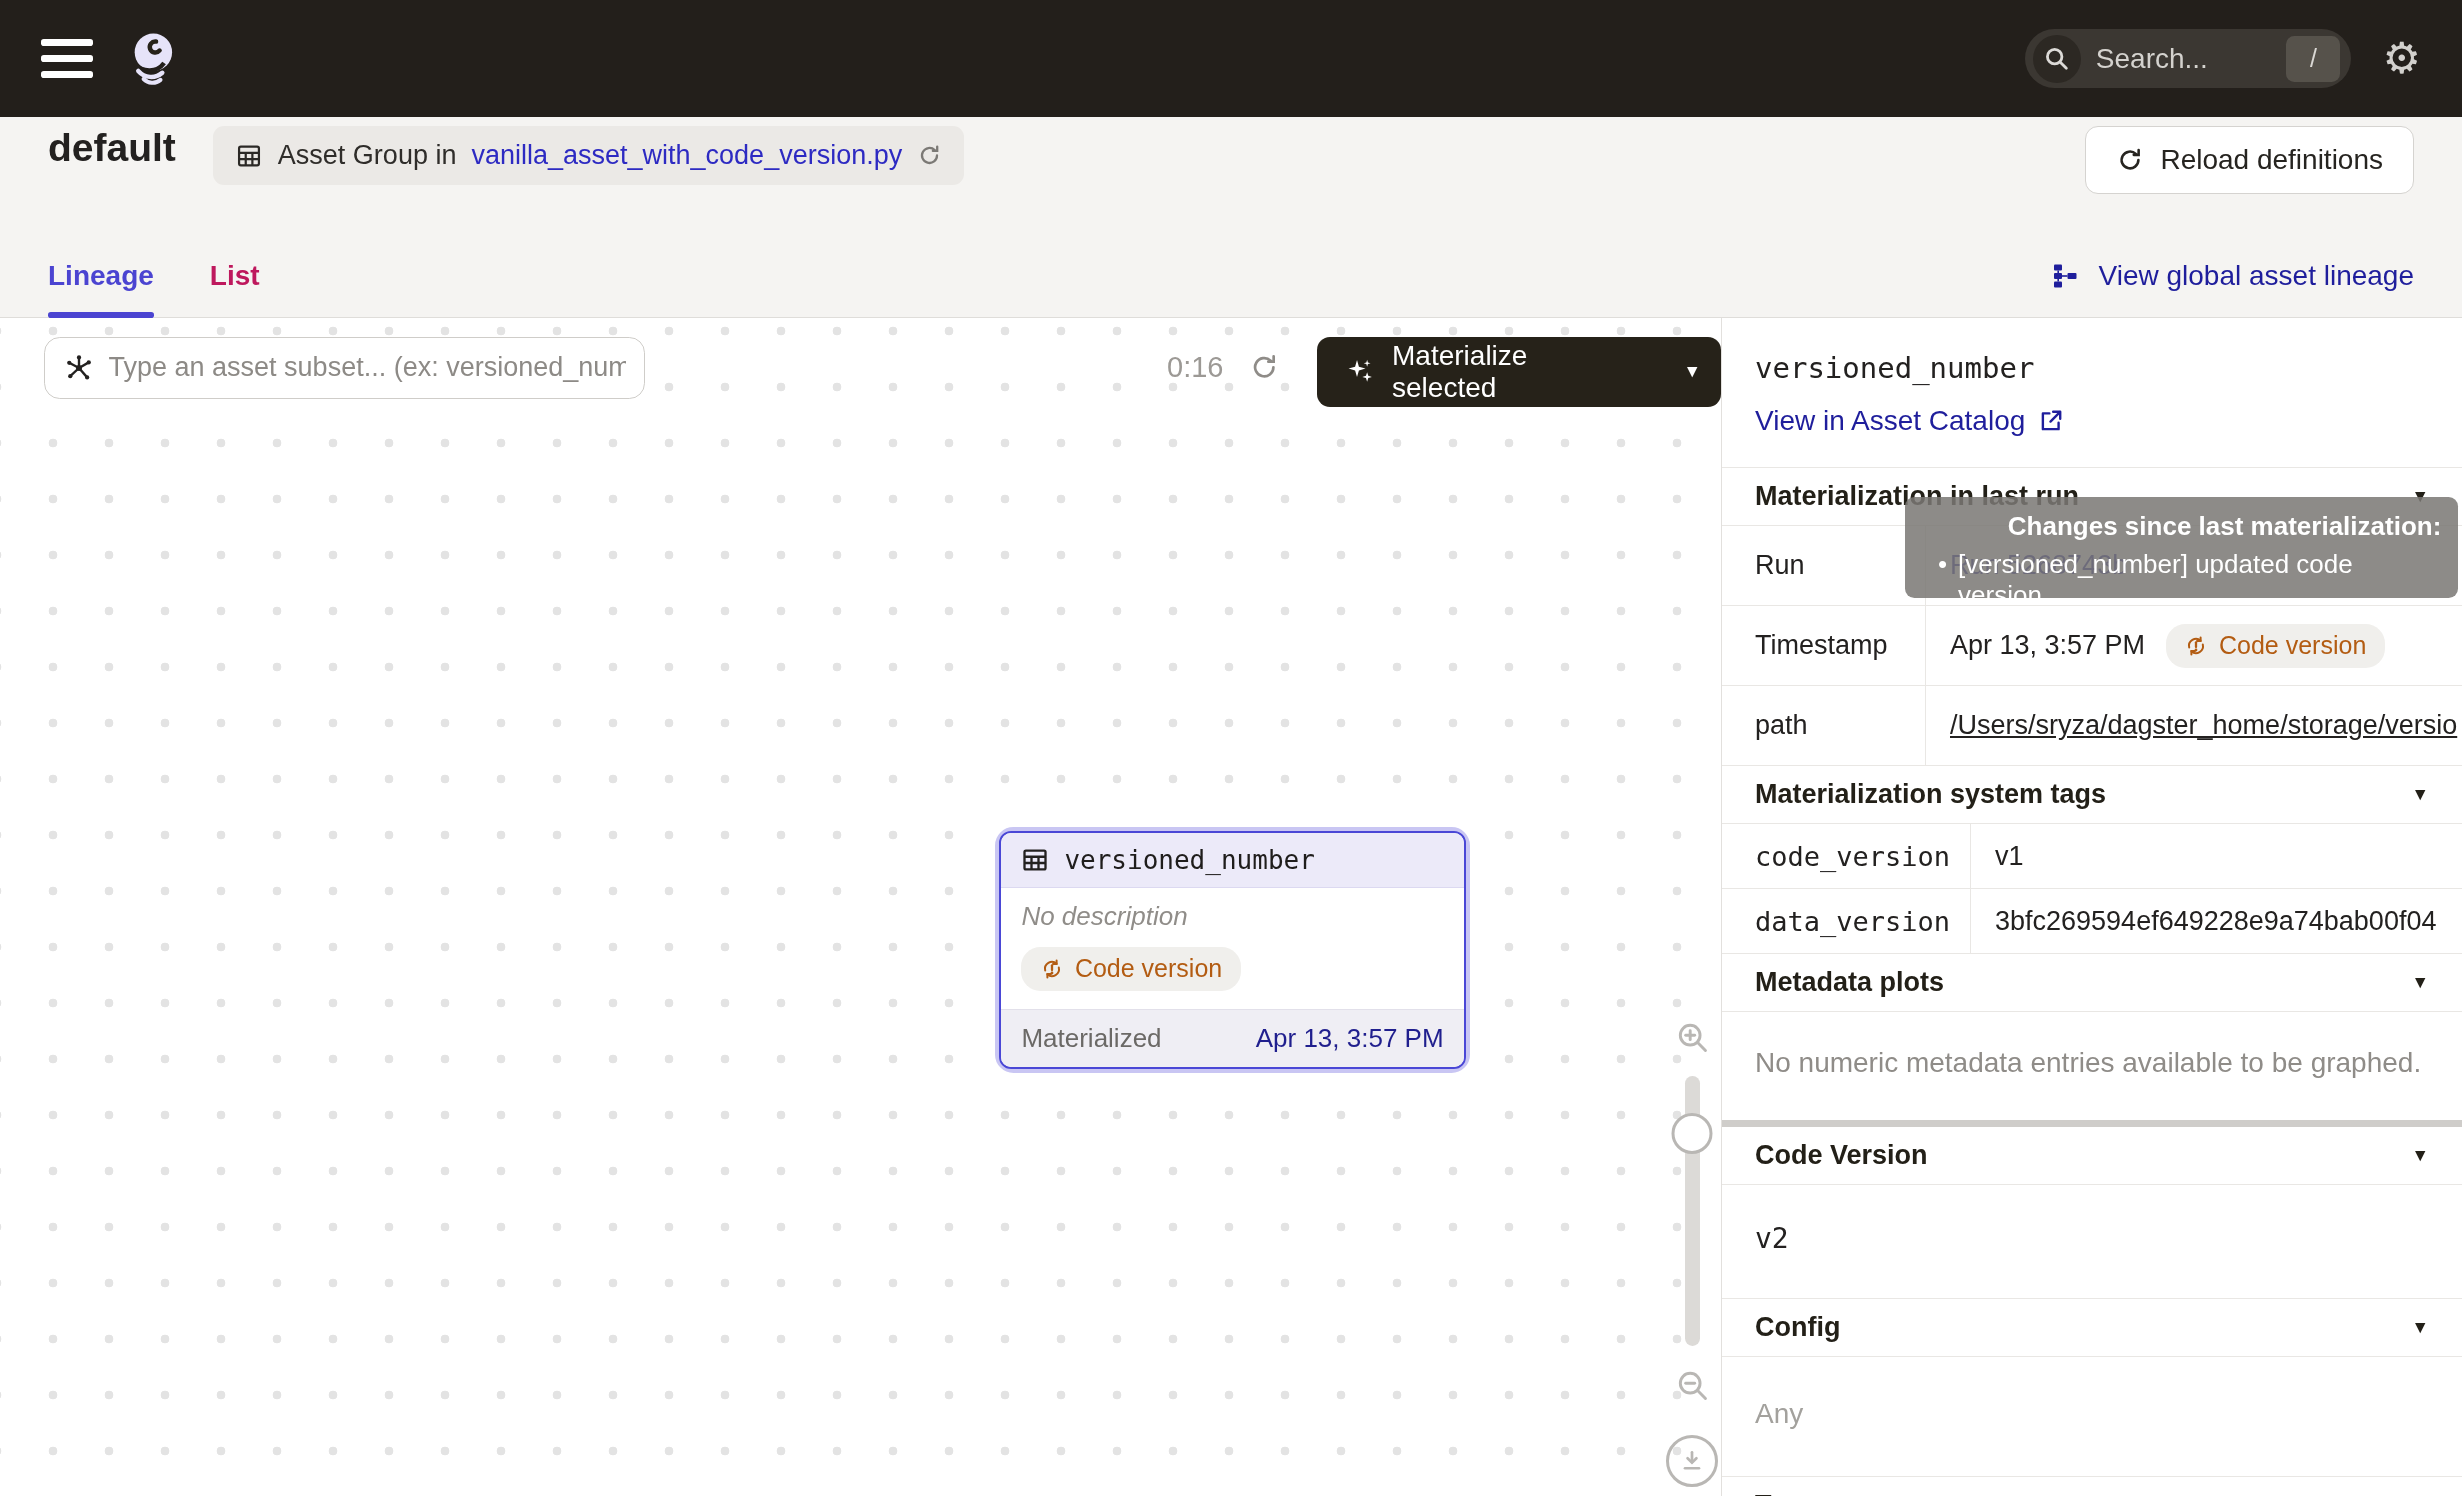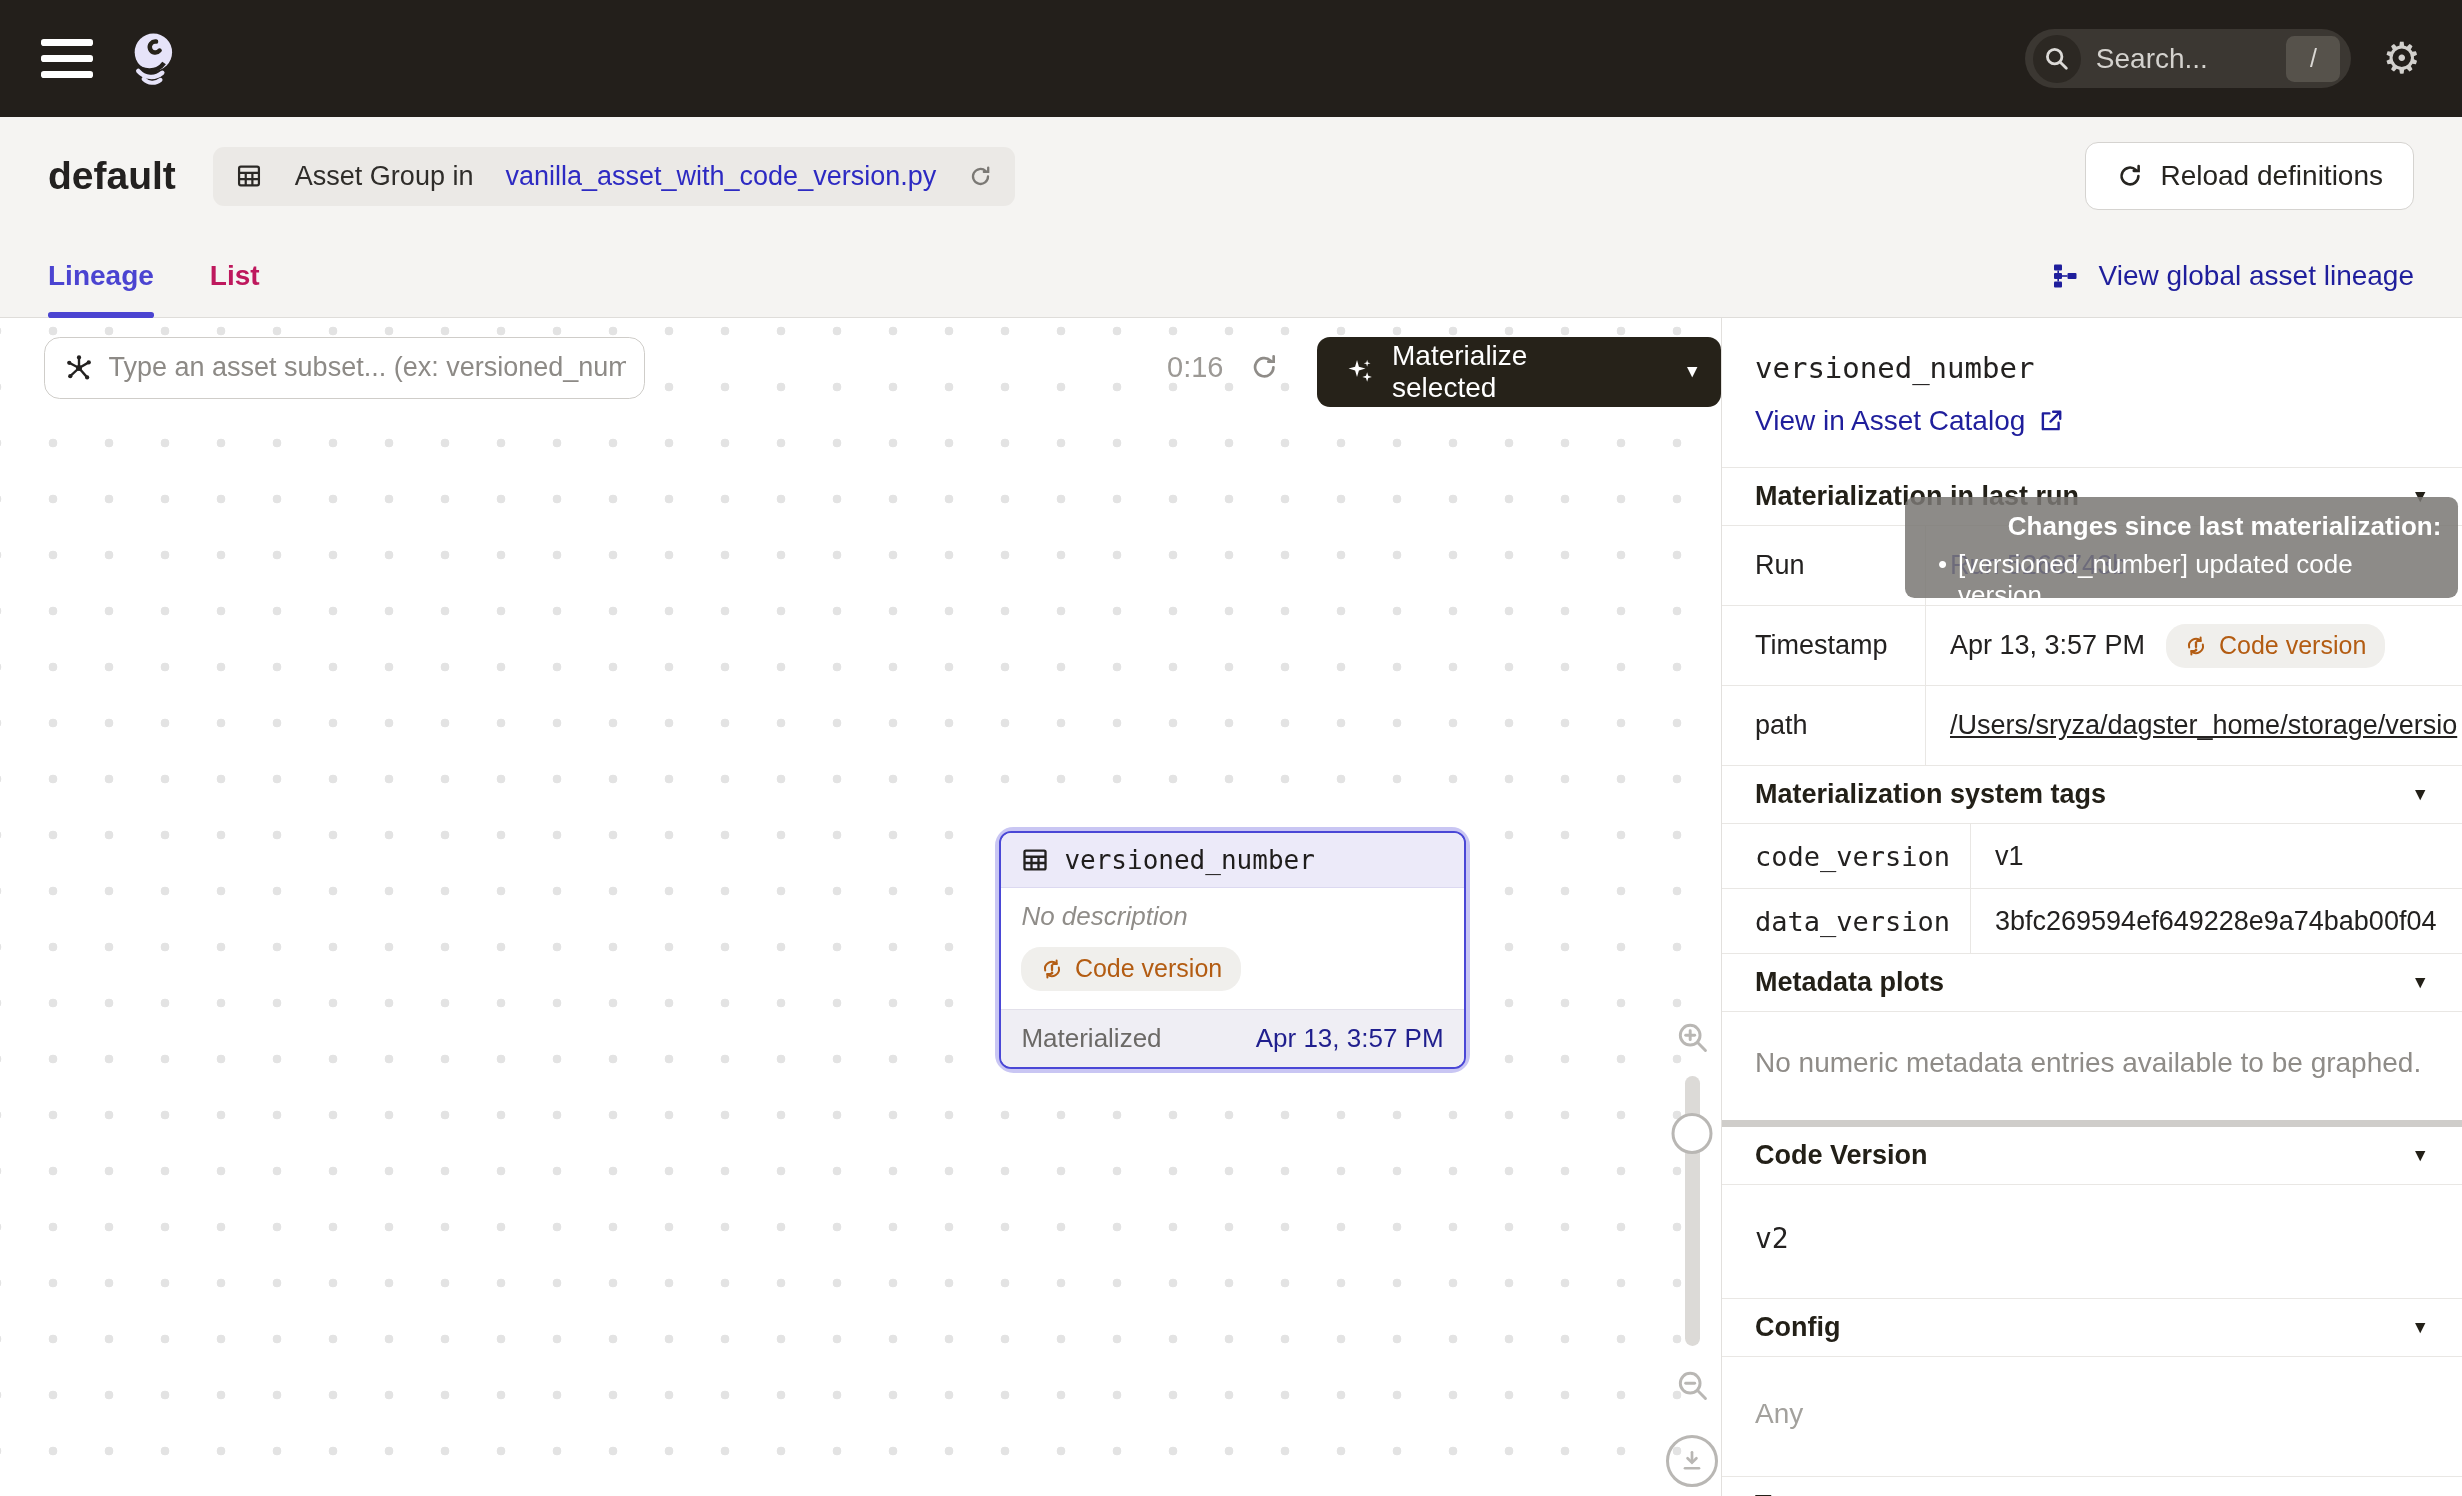--- a/index.html
+++ b/index.html
@@ -17,23 +17,23 @@
   .nav .navitem.active { color:#ffffff; }
   .tb-spacer { flex:1; }
   .searchbox { width:326px; height:59px; background:#3b3732; border-radius:30px; display:flex; align-items:center; padding:0 11px 0 7.4px; }
   .search-circle { width:48px; height:48px; border-radius:50%; background:#2c2823; display:flex; align-items:center; justify-content:center; flex-shrink:0; }
   .searchbox input { flex:1; min-width:0; background:transparent; border:none; outline:none; color:#e9e7e4; font-size:28px; margin-left:15px; font-family:"Liberation Sans",sans-serif; }
   .searchbox input::placeholder { color:#d4d2ce; }
   .slash-chip { width:54px; height:46px; background:#56524b; border-radius:8.3px; color:#dad8d4; display:flex; align-items:center; justify-content:center; font-size:25px; flex-shrink:0; }
   .gear { margin-left:31px; font-size:43px; color:#d2d0cd; line-height:1; cursor:pointer; }
 
   
-  .pagehead { height:118px; display:flex; align-items:center; padding:0 48px; }
+  .pagehead { height:118px; display:flex; padding:9px 48px; }
   .page-title { font-size:39px; font-weight:bold; }
-  .crumb { margin-left:37px; height:59px; background:#ebe9e6; border-radius:11px; display:flex; align-items:center; gap:32px; padding:0 22px; font-size:27px; color:#2f2d2a; }
+  .crumb { margin-left:37px; height:59px; background:#ebe9e6; border-radius:11px; display:flex; align-items:center; gap:15px; padding:0 22px; font-size:27px; color:#2f2d2a; }
   .crumb .cicon { color:#2b2926; display:flex; }
   .crumb .clink { color:#2d2ac2; cursor:pointer; }
   .crumb .crefresh { color:#7b7975; display:flex; cursor:pointer; }
   .reload-btn { margin-left:auto; height:68px; background:#ffffff; border:1.9px solid #d5d3d0; border-radius:13px; display:flex; align-items:center; gap:16.7px; padding:0 30px; font-size:28px; color:#262420; cursor:pointer; }
 
   
   .tabsrow { height:83px; display:flex; align-items:center; padding:0 48px; border-bottom:0.9px solid #dfddda; }
   .tab { position:relative; height:100%; display:flex; align-items:center; margin-right:56px; font-size:28px; font-weight:bold; cursor:pointer; }
   .tab.active { color:#4b44d1; }
   .tab.active::after { content:""; position:absolute; left:0; right:0; bottom:-0.9px; height:5.6px; background:#4b44d1; border-radius:2.8px; }

